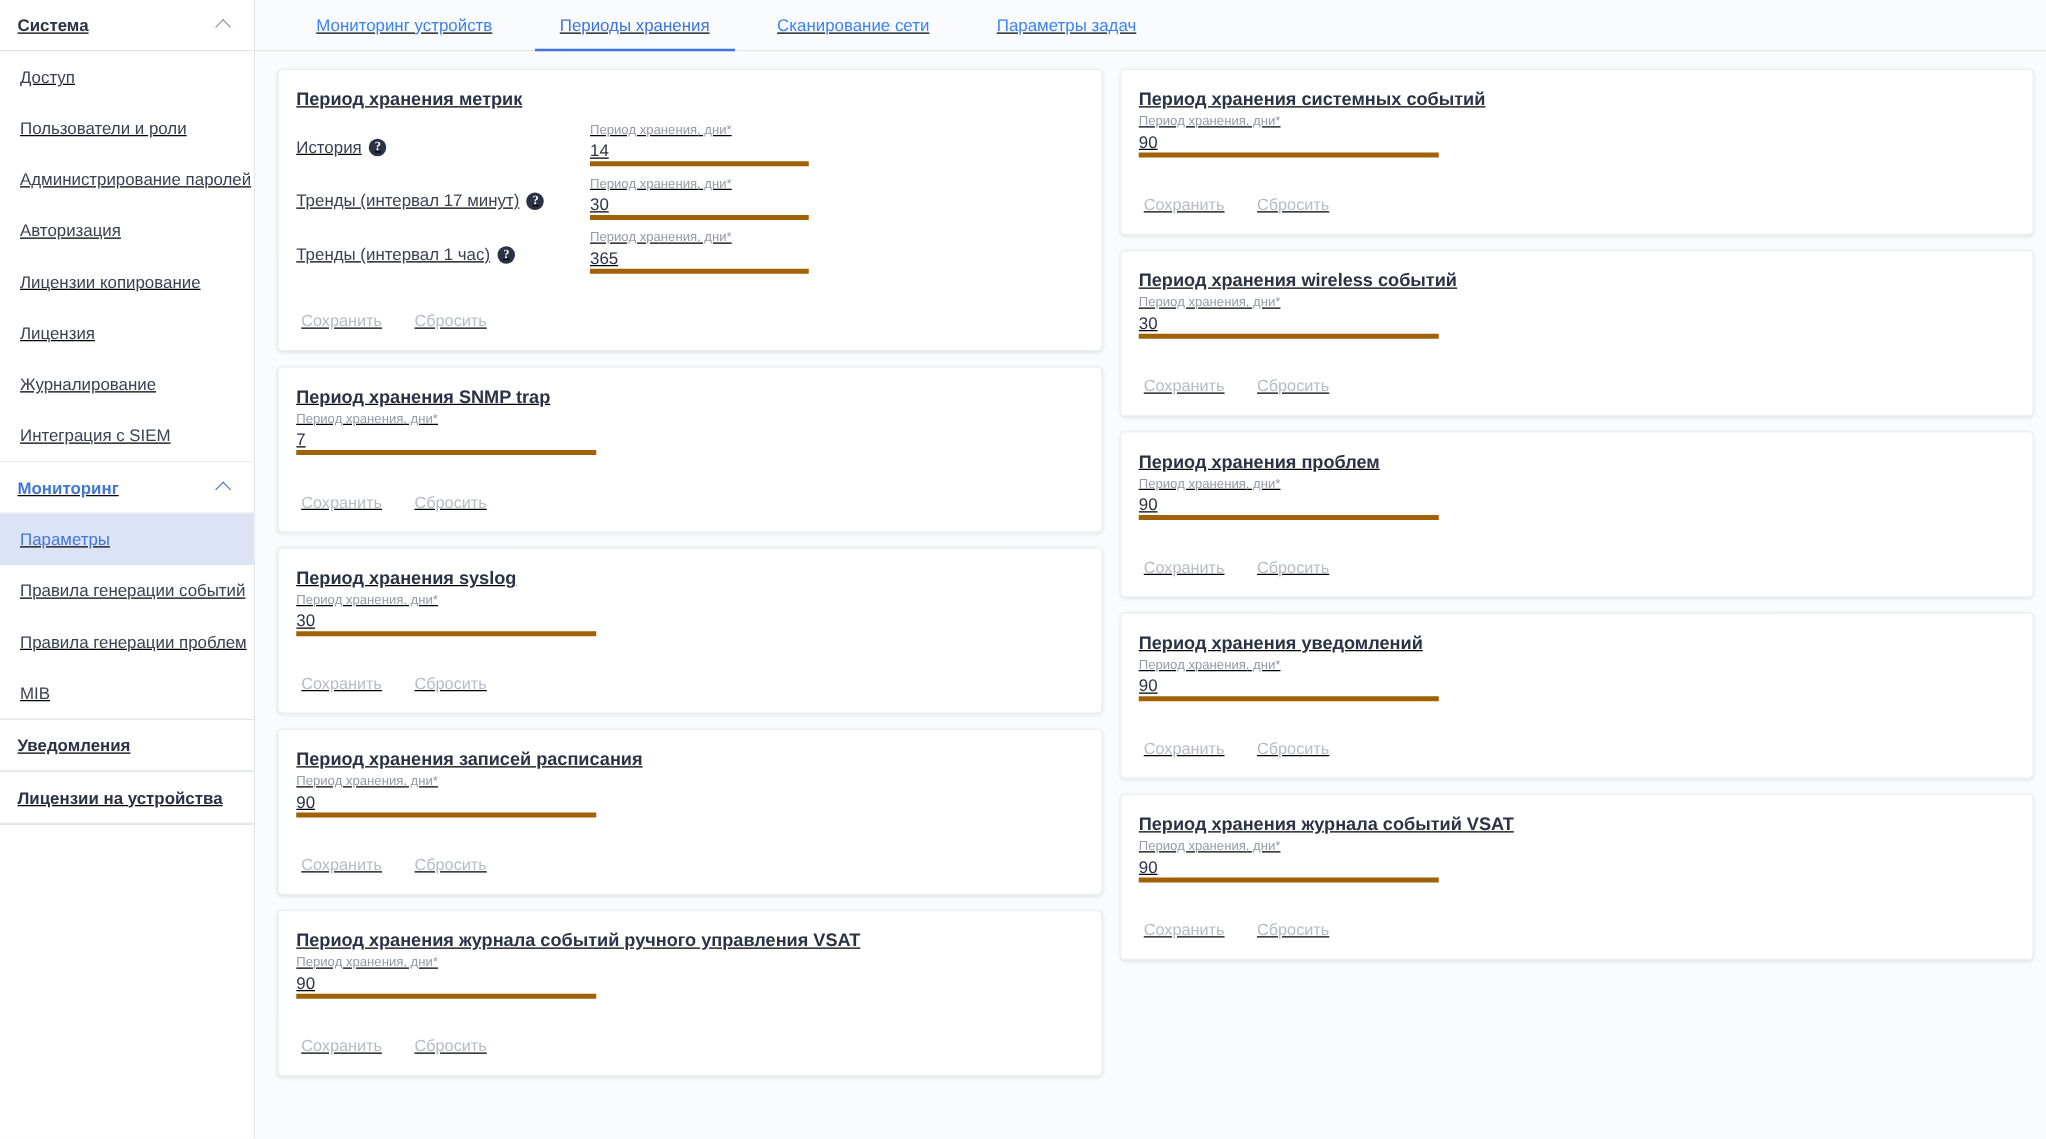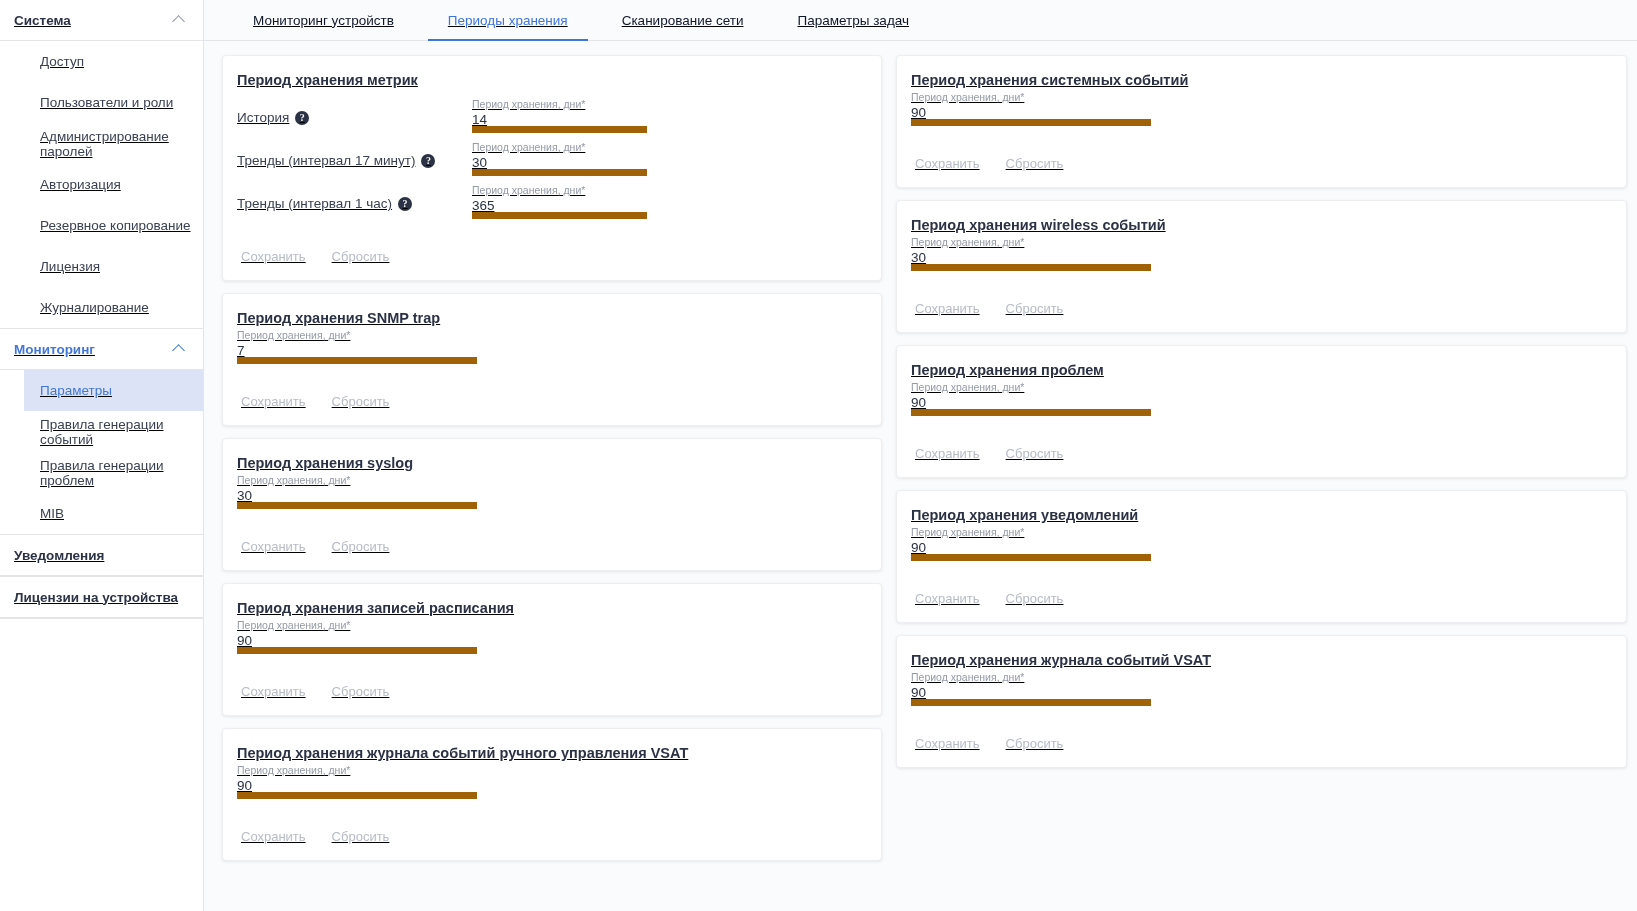--- a/index.html
+++ b/index.html
@@ -37,38 +37,37 @@
     width: 8px; height: 8px;
     border-left: 1.6px solid #8a93a8; border-top: 1.6px solid #8a93a8;
     transform: rotate(45deg);
   }
   .side-group-header.accent .chev::before { border-color: #4277d6; }
   .side-item {
     height: 41px; display: flex; align-items: center;
     padding-left: 16px;
     font-size: 13.5px; color: #3a4152;
     cursor: pointer;
-    margin-left: 24px;
   }
   .side-item.active { background: #dde3f6; color: #4277d6; }
   .side-sep { height: 1px; background: #e3e5e9; }
 
   
   .main { flex: 1; height: 911px; display: flex; flex-direction: column; background: #fafbfc; }
   .tabbar {
     height: 41px; min-height: 41px;
     display: flex; align-items: stretch;
     border-bottom: 1px solid #e3e5e9;
     padding-left: 22px;
     background: #fafbfc;
   }
   .tab {
     display: flex; align-items: center;
     padding: 0 20px; margin: 0 7px;
-    font-size: 13.5px; color: #0f172a;
+    font-size: 13.5px; color: #3b82f6;
     cursor: pointer; position: relative;
   }
   .tab.active { color: #3d74dd; }
   .tab.active::after {
     content: ""; position: absolute; left: 0; right: 0; bottom: -1px;
     height: 2px; background: #3d74dd;
   }
 
   .content {
     flex: 1; display: flex; gap: 14px;
@@ -113,21 +112,21 @@
   }
 
   .field { display: flex; flex-direction: column; }
   .field-label {
     font-size: 10.5px; color: #949aa7; line-height: 14px;
     margin-bottom: 1px;
   }
   .field-input {
     font-size: 13.5px; color: #2b3245;
     line-height: 20px; height: 21px;
-    border: none; border-bottom: 7px solid #a16207;
+    border: none; border-bottom: 4px solid #a16207;
     background: transparent; outline: none;
     padding: 0; margin: 0;
     font-family: "Liberation Sans", sans-serif;
   }
   .field-w-metric { width: 175px; }
   .field-w-left   { width: 240px; }
   .field-w-right  { width: 240px; }
 
   .actions {
     display: flex; gap: 18px;
@@ -157,27 +156,30 @@
     <div class="side-item">
       <span>Пользователи и роли</span>
     </div>
     <div class="side-item">
       <span>Администрирование паролей</span>
     </div>
     <div class="side-item">
       <span>Авторизация</span>
     </div>
     <div class="side-item">
-      <span>Резервное копирование</span>
+      <span>Лицензии копирование</span>
     </div>
     <div class="side-item">
       <span>Лицензия</span>
     </div>
     <div class="side-item">
       <span>Журналирование</span>
+    </div>
+    <div class="side-item">
+      <span>Интеграция с SIEM</span>
     </div>
     <div class="side-sep"></div>
 
     <div class="side-group-header accent">
       <span>Мониторинг</span>
       <span class="chev"></span>
     </div>
     <div class="side-item active">
       <span>Параметры</span>
     </div>

